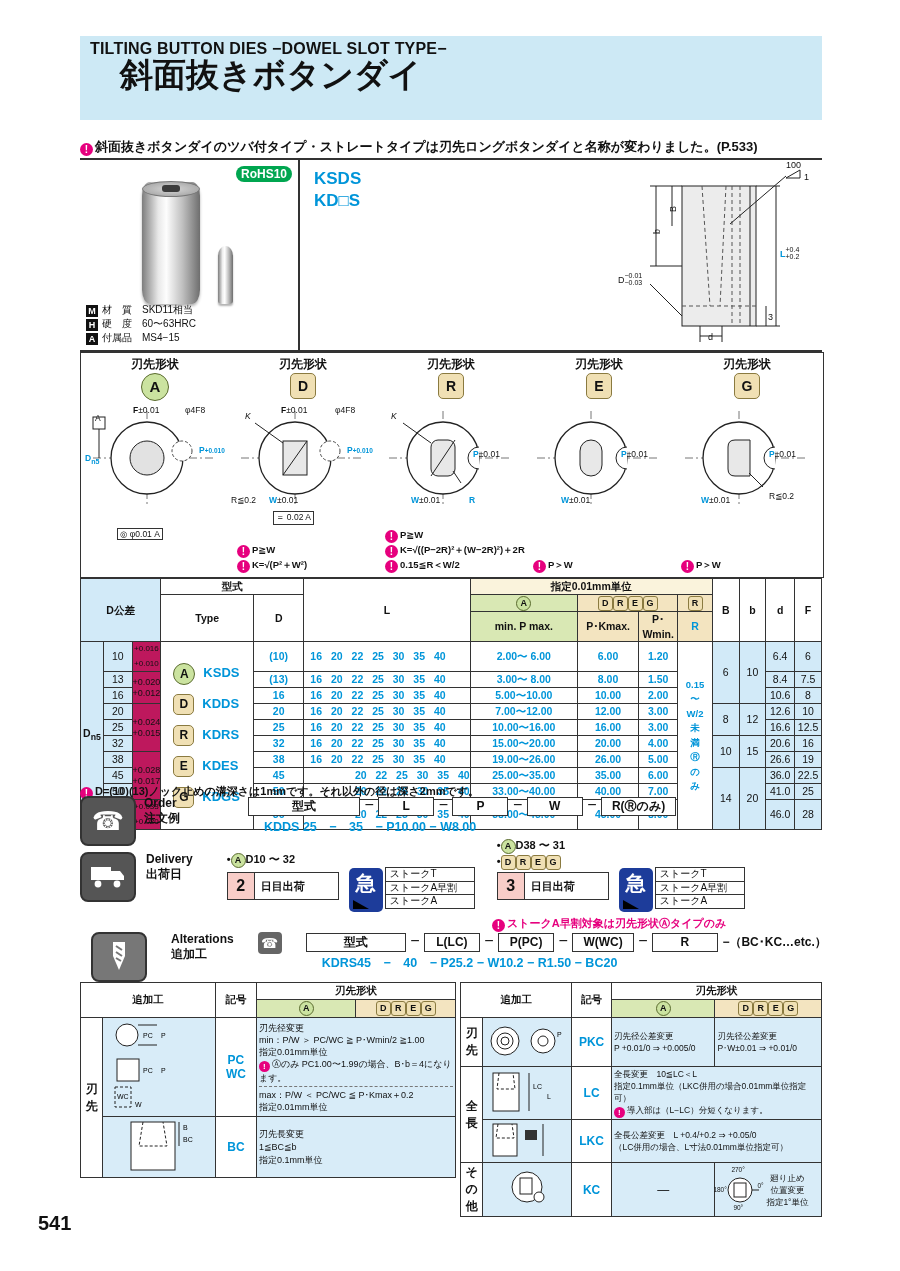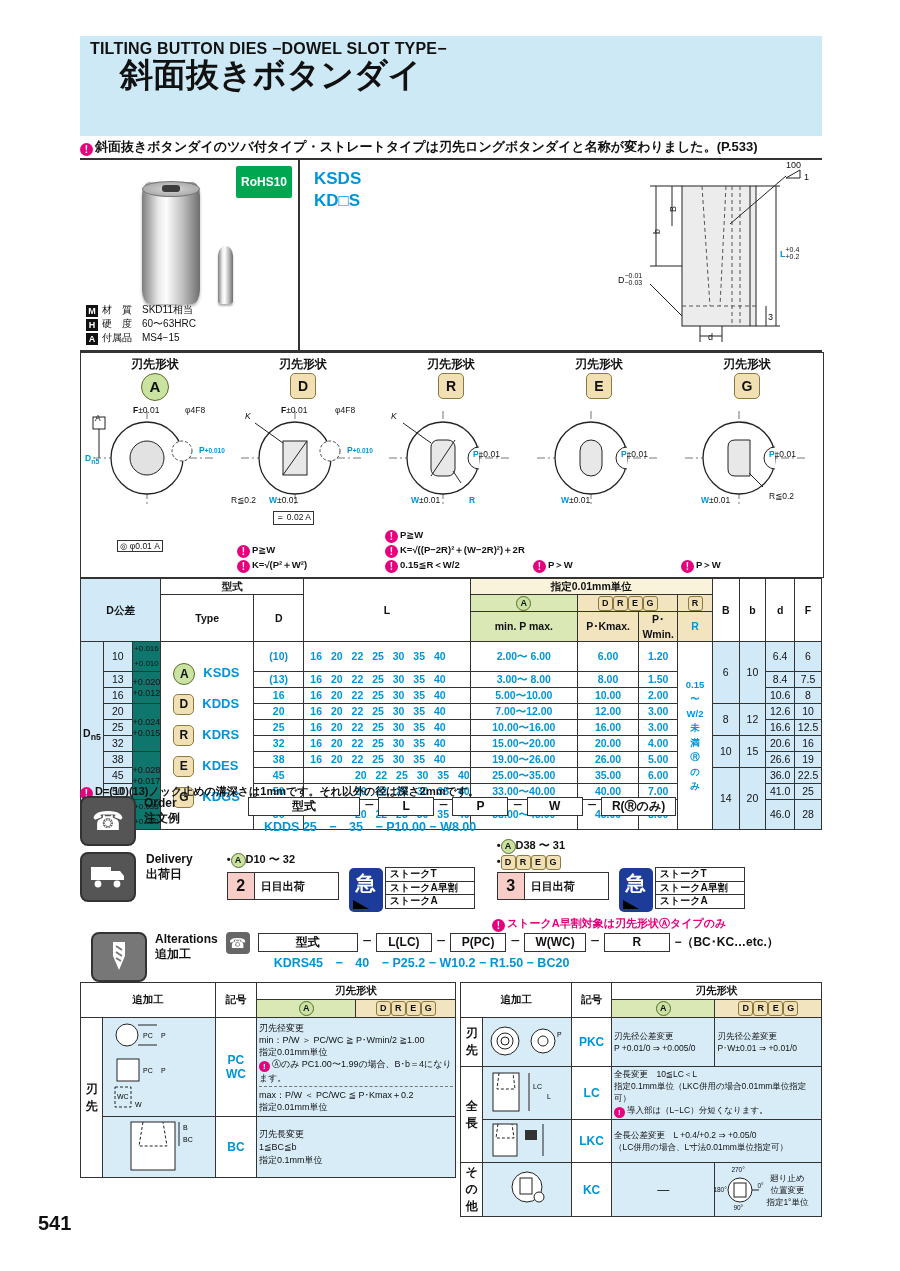--- a/index.html
+++ b/index.html
@@ -4,35 +4,35 @@
 <style>
   html,body{margin:0;padding:0;}
   body{width:900px;height:1271px;position:relative;background:#fff;
        font-family:"Liberation Sans","DejaVu Sans",sans-serif;color:#111;}
   .abs{position:absolute;}
   .blue{color:#0095d9;}
   .pre{white-space:pre-line;}
   .prex{white-space:pre;}
 
   
-  #title-band{left:80px;top:36px;width:742px;height:100px;background:#cde9f5;padding:4px 0 0 10px;box-sizing:border-box;}
+  #title-band{left:80px;top:36px;width:742px;height:84px;background:#cde9f5;padding:4px 0 0 10px;box-sizing:border-box;}
   #title-en{font-size:16px;font-weight:bold;letter-spacing:0.2px;}
   #title-jp{font-size:33px;font-weight:bold;line-height:34px;margin-left:30px;}
   #title-sub{font-size:18px;font-weight:bold;}
 
   
   #notice{left:80px;top:138px;width:742px;font-size:13px;font-weight:bold;}
   .note-ic{display:inline-block;width:13px;height:13px;border-radius:50%;background:#e6007e;color:#fff;
            font-size:10px;font-weight:bold;text-align:center;line-height:13px;vertical-align:-2px;margin-right:2px;}
 
   
   #product{left:80px;top:158px;width:742px;height:190px;border-top:2px solid #333;border-bottom:2px solid #333;display:flex;}
   #photo-cell{width:218px;border-right:2px solid #333;position:relative;}
   #rohs{position:absolute;right:6px;top:6px;background:#00a650;color:#fff;font-weight:bold;font-size:12px;
-        padding:9px 5px;border-radius:2px;}
+        padding:1px 5px;border-radius:8px;}
   #cyl-big{position:absolute;left:62px;top:22px;width:58px;height:122px;border-radius:8px/14px;
         background:linear-gradient(90deg,#7d7d7d,#e8e8e8 28%,#fdfdfd 42%,#bfbfbf 70%,#6e6e6e);box-shadow:0 2px 3px rgba(0,0,0,.3);}
   #cyl-big::before{content:"";position:absolute;left:0;top:-1px;width:58px;height:16px;border-radius:50%;
         background:radial-gradient(#d7d7d7,#9b9b9b);border:1px solid #777;box-sizing:border-box;}
   #cyl-big::after{content:"";position:absolute;left:20px;top:3px;width:18px;height:7px;border-radius:3px;background:#3c3c3c;}
   #cyl-pin{position:absolute;left:138px;top:86px;width:15px;height:58px;border-radius:7px 7px 3px 3px/10px 10px 3px 3px;
         background:linear-gradient(90deg,#7d7d7d,#eee 30%,#fff 45%,#bbb 72%,#6e6e6e);box-shadow:0 2px 2px rgba(0,0,0,.3);}
   #specs{position:absolute;left:6px;bottom:5px;font-size:10px;line-height:14px;}
   .spec-key{display:inline-block;width:12px;height:12px;background:#111;color:#fff;font-weight:bold;font-size:9px;
             text-align:center;line-height:12px;margin-right:4px;vertical-align:-1px;}
@@ -65,21 +65,21 @@
   table{border-collapse:collapse;}
   #mt{width:742px;font-size:10.5px;}
   #mt th,#mt td{border:1px solid #333;padding:0;text-align:center;line-height:14.5px;height:15px;}
   #mt thead th{font-weight:bold;background:#fff;}
   .hdr-blue{background:#d2eaf8 !important;}
   .hdr-cream{background:#faf3dc !important;}
   .hdr-green{background:#d9e8b4 !important;}
   .hdr-tan{background:#f3e4c0 !important;}
   .c-blue{color:#0095d9;font-weight:bold;}
   .bg-blue{background:#d2eaf8;}
-  .tol{font-size:8px;line-height:8.5px;background:#0f766e;}
+  .tol{font-size:8px;line-height:8.5px;background:#be185d;}
   .lcol{text-align:left !important;padding-left:6px !important;word-spacing:6px;}
   .typecell{vertical-align:middle;}
   .type-ent{display:flex;align-items:center;justify-content:flex-start;gap:8px;padding-left:12px;height:31px;}
   .type-ent .nm{font-size:13px;font-weight:bold;color:#0095d9;}
   .rcol{font-size:9.5px;line-height:11px;color:#0095d9;font-weight:bold;}
   #mt-note{left:80px;top:784px;font-size:11px;font-weight:bold;}
 
   
   .ico-box{width:52px;height:46px;background:#555;border:2px solid #333;border-radius:8px;color:#fff;
            display:flex;align-items:center;justify-content:center;font-size:26px;}
@@ -88,26 +88,26 @@
         padding:0 10px;min-width:34px;text-align:center;line-height:17px;}
   #order{left:80px;top:796px;display:flex;gap:8px;}
   #order-ex,#alt-ex{font-size:12.5px;font-weight:bold;margin-top:3px;padding-left:16px;}
   #delivery{left:80px;top:852px;display:flex;gap:10px;}
   .days-box{display:flex;border:1px solid #333;height:26px;}
   .days-n{width:26px;background:#f8cdc8;font-size:16px;font-weight:bold;text-align:center;line-height:26px;}
   .days-l{background:#fff;font-size:11px;font-weight:bold;line-height:26px;padding:0 6px;border-left:1px solid #333;}
   .kyu{width:34px;height:44px;background:#1d3c9a;border-radius:5px;color:#fff;font-size:20px;font-weight:bold;
        text-align:center;line-height:30px;position:relative;}
   .kyu::after{content:"";position:absolute;left:4px;bottom:3px;border-left:16px solid #000;border-top:9px solid transparent;}
-  .stork{font-size:10px;font-weight:bold;}
+  .stork{font-size:10px;font-weight:normal;}
   .stork div{border:1px solid #333;background:#fff;line-height:12.5px;padding:0 4px;margin-top:-1px;width:80px;}
   .applies{font-size:11px;font-weight:bold;line-height:14px;}
   #delv-warn{font-size:10px;font-weight:bold;color:#e6007e;line-height:13px;}
   #delv-foot{left:492px;top:916px;font-size:11px;font-weight:bold;color:#e6007e;}
-  #alter{left:80px;top:932px;display:flex;gap:8px;padding-left:11px;}
+  #alter{left:80px;top:932px;display:flex;gap:24px;padding-left:11px;}
   .phone-ic{width:24px;height:22px;background:#666;border-radius:4px;color:#fff;text-align:center;line-height:22px;font-size:14px;}
 
   
   #bt-left{left:80px;top:982px;}
   #bt-right{left:460px;top:982px;}
   .bt{font-size:9px;}
   .bt th,.bt td{border:1px solid #333;padding:1px 2px;vertical-align:middle;}
   .bt th{font-weight:bold;text-align:center;background:#fff;font-size:10.5px;}
   .bt .body-cell{background:#d8ecf8;}
   .sym{color:#0095d9;font-weight:bold;font-size:12px;text-align:center;background:#fff;}
@@ -196,21 +196,21 @@
       <circle cx="62" cy="55" r="17" fill="#e2e2e2" stroke="#222"></circle>
       <circle cx="97" cy="48" r="10" fill="#fff" stroke="#444" stroke-dasharray="3,2"></circle>
       <rect x="8" y="14" width="12" height="12" fill="#fff" stroke="#222"></rect>
       <line x1="14" y1="26" x2="14" y2="55" stroke="#222"></line>
     </svg>
     <span class="bl-label" style="left:14px;top:60px;">A</span>
     <span class="bl-label" style="left:52px;top:52px;"><b>F</b><span>±0.01</span></span>
     <span class="bl-label" style="left:104px;top:52px;">φ4F8</span>
     <span class="bl-label blue" style="left:4px;top:100px;font-weight:bold;"><span>D</span><sub>n5</sub></span>
     <span class="bl-label blue" style="left:118px;top:92px;font-weight:bold;"><span>P</span><span style="font-size:6.5px;">+0.01</span><span style="font-size:6.5px;">0</span></span>
-    <span class="bl-label tolbox" style="left:36px;top:187px;">◎ φ0.01 A</span>
+    <span class="bl-label tolbox" style="left:36px;top:175px;">◎ φ0.01 A</span>
   </div>
 
   <div class="blade">
     <div class="blade-title">刃先形状</div>
     <div class="blade-badge"><span class="badge-t">D</span></div>
     <svg class="bl-svg" width="140" height="110">
       <line x1="62" y1="8" x2="62" y2="102" stroke="#777" stroke-dasharray="8,3,2,3"></line>
       <line x1="8" y1="55" x2="128" y2="55" stroke="#777" stroke-dasharray="8,3,2,3"></line>
       <circle cx="62" cy="55" r="36" fill="#fff" stroke="#222" stroke-width="1.3"></circle>
       <rect x="50" y="38" width="24" height="34" fill="#e8e8e8" stroke="#222"></rect>

